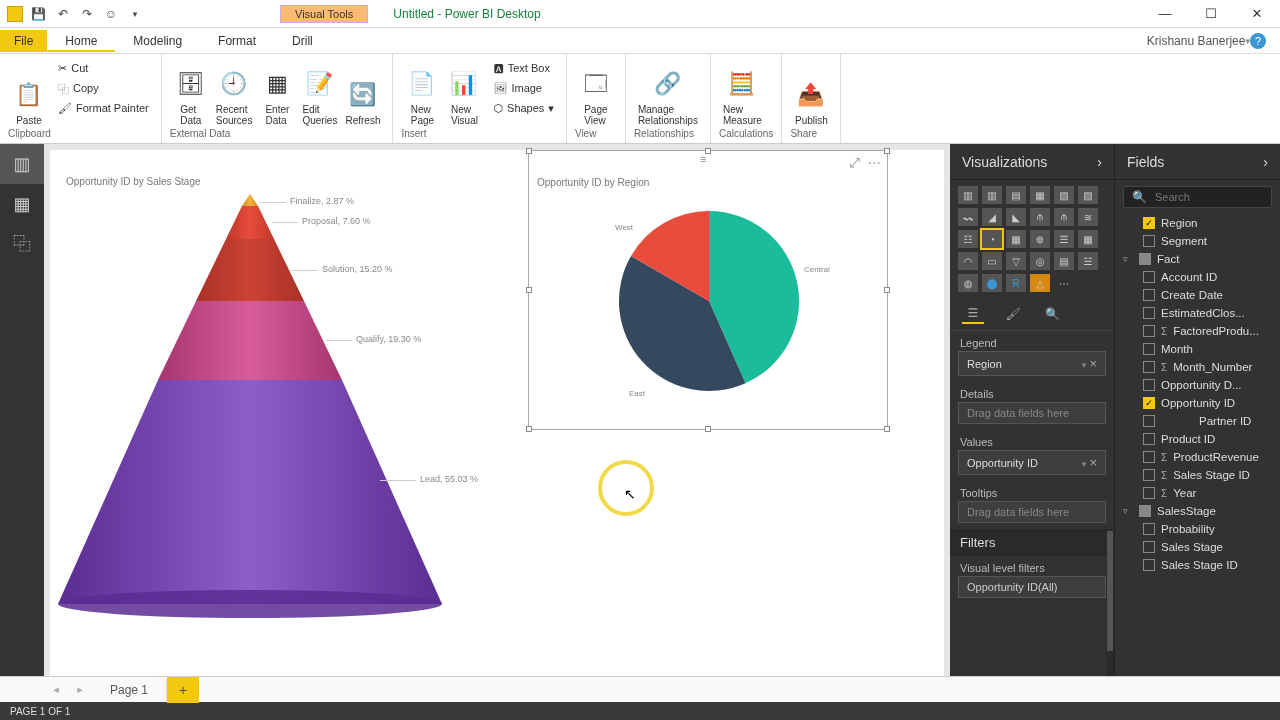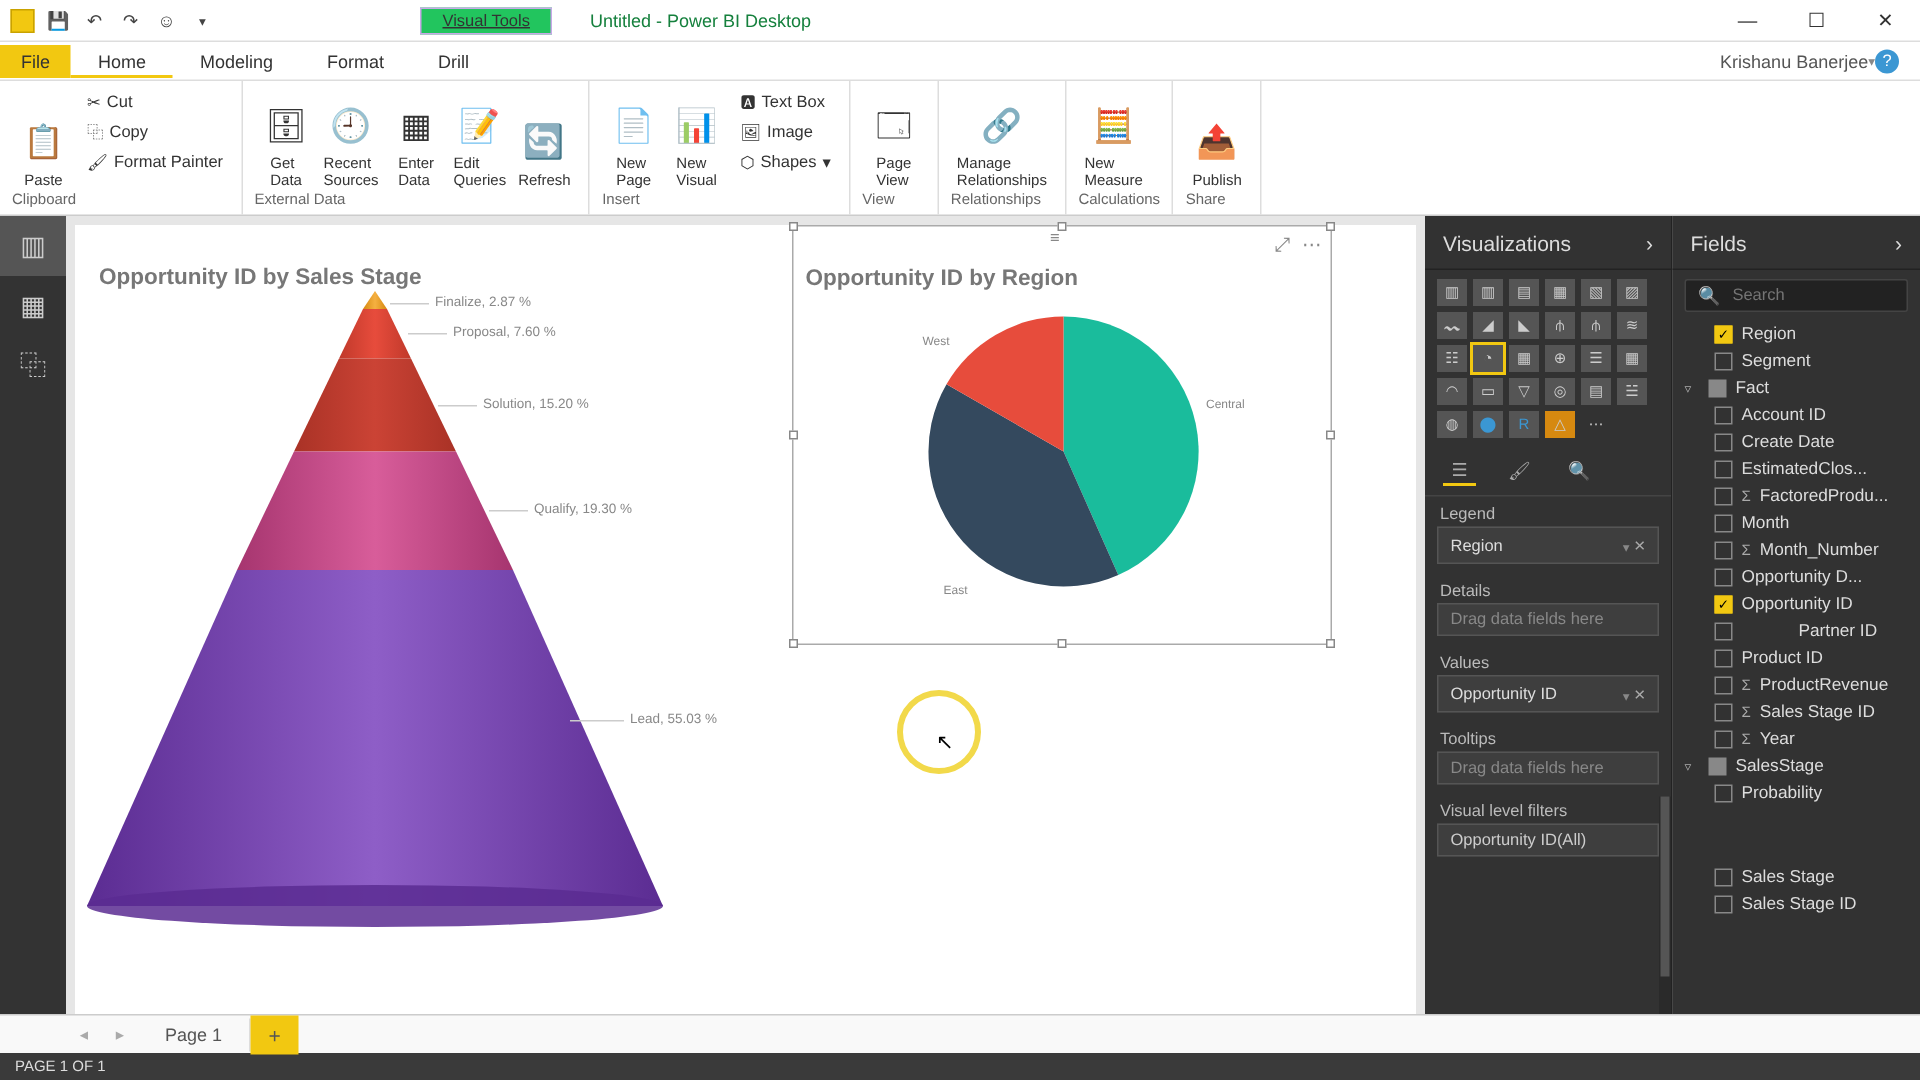--- a/index.html
+++ b/index.html
@@ -2,21 +2,21 @@
 <html><head>
 <meta charset="utf-8">
 <style>
 * { margin:0; padding:0; box-sizing:border-box; font-family:"Segoe UI",Arial,sans-serif; }
 body { background:#fff; overflow:hidden; width:1280px; height:720px; position:relative; }
 
 .titlebar { height:28px; display:flex; align-items:center; border-bottom:1px solid #ddd; background:#fff; }
 .titlebar .qat { display:flex; align-items:center; gap:6px; padding:0 6px; }
 .qat-icn { width:18px; height:18px; display:flex; align-items:center; justify-content:center; font-size:12px; color:#444; }
 .pbi-logo { width:16px; height:16px; background:#f2c811; border:1px solid #c9a200; }
-.titlebar .ctx { margin-left:130px; background:#22c55e; border:1px solid #c8a8e8; padding:2px 14px; font-size:11px; color:#333;text-decoration:underline; }
+.titlebar .ctx { margin-left:130px; background:#fdba74; border:1px solid #c8a8e8; padding:2px 14px; font-size:11px; color:#333; }
 .titlebar .title { margin-left:25px; font-size:12px; color:#15803d; }
 .winctl { margin-left:auto; display:flex; }
 .winctl div { width:46px; height:28px; display:flex; align-items:center; justify-content:center; font-size:13px; color:#333; }
 
 .menutabs { height:26px; display:flex; align-items:center; border-bottom:1px solid #ddd; }
 .menutabs .file { background:#f2c811; color:#333; padding:4px 14px; font-size:12px; }
 .menutabs .tab { padding:4px 18px; font-size:12px; color:#333; }
 .menutabs .tab.active { border-bottom:2px solid #f2c811; padding-bottom:2px; }
 .menutabs .user { margin-left:auto; padding-right:14px; font-size:12px; color:#555; display:flex; align-items:center; }
 .help { width:16px; height:16px; border-radius:50%; background:#3b97d3; color:#fff; font-size:11px; display:flex; align-items:center; justify-content:center; }
@@ -58,21 +58,21 @@
 .frow .tri { font-size:9px; color:#aaa; width:10px; }
 .frow .tblicn { width:12px; height:12px; background:#888; }
 
 .pagetabs { height:26px; background:#f9f9f9; border-top:1px solid #ccc; display:flex; align-items:center; padding-left:44px;}
 .pagetabs .ptab { padding:4px 18px; font-size:12px; color:#555; border-right:1px solid #ddd;}
 .pagetabs .add { width:32px; height:26px; background:#f2c811; display:flex; align-items:center; justify-content:center; font-size:14px; color:#555;}
 .pagetabs .navbtn { width:24px; height:26px; display:flex; align-items:center; justify-content:center; color:#aaa; font-size:11px; }
 
 .status { height:18px; background:#3a3a3a; color:#ddd; font-size:10px; display:flex; align-items:center; padding:0 10px; }
 
-.chart-title { font-size:15px; color:#777; position:absolute;font-weight:bold; }
+.chart-title { font-size:10px; color:#777; position:absolute; }
 .funnel-lbl { position:absolute; font-size:9px; color:#888; }
 .funnel-line { position:absolute; height:1px; background:#ccc; }
 .pie-lbl { position:absolute; font-size:8px; color:#888; }
 .vis-sel { position:absolute; border:1px solid #aaa; }
 .vis-sel .handle { position:absolute; width:6px; height:6px; background:#fff; border:1px solid #888; }
 .vis-header-icons { position:absolute; top:4px; right:6px; display:flex; gap:8px; color:#888; font-size:13px; }
 .cursor-ring { position:absolute; width:56px; height:56px; border:4px solid #f2d94a; border-radius:50%; }
 .scroll-v { position:absolute; right:0; top:200px; bottom:0; width:8px; background:#2a2a2a;}
 .scroll-v .thumb{ position:absolute; left:1px; right:1px; top:0; height:120px; background:#555;}
 </style>
@@ -357,20 +357,21 @@
         </div>
       <div class="well-lbl">Values</div>
       <div class="well-box">
           <span>Opportunity ID</span>
           <span><span style="font-size:9px;color:#888">▾</span> <span class="x">×</span></span>
         </div>
       <div class="well-lbl">Tooltips</div>
       <div class="well-box" style="color:#888">
           <span>Drag data fields here</span>
         </div>
+      <div class="filters-hdr">Filters</div>
       <div class="well-lbl">Visual level filters</div>
       <div class="well-box" style="color:#ccc; margin-bottom:0">
           <span>Opportunity ID(All)</span>
         </div>
       <div class="scroll-v">
           <div class="thumb"></div>
         </div>
     </div>
   </div>
 
@@ -453,21 +454,21 @@
         </div>
         <div class="frow tbl">
           <span class="tri">▿</span>
           <span class="tblicn"></span>
           <span>SalesStage</span>
         </div>
         <div class="frow" style="padding-left: 28px;">
           <div class="cb"></div>
           <span>Probability</span>
         </div>
-        <div class="frow" style="padding-left: 28px; margin-top: 38px;">
+        <div class="frow" style="padding-left: 28px;">
           <div class="cb"></div>
           <span>Sales Stage</span>
         </div>
         <div class="frow" style="padding-left: 28px;">
           <div class="cb"></div>
           <span>Sales Stage ID</span>
         </div>
       </div>
   </div>
 </div>

